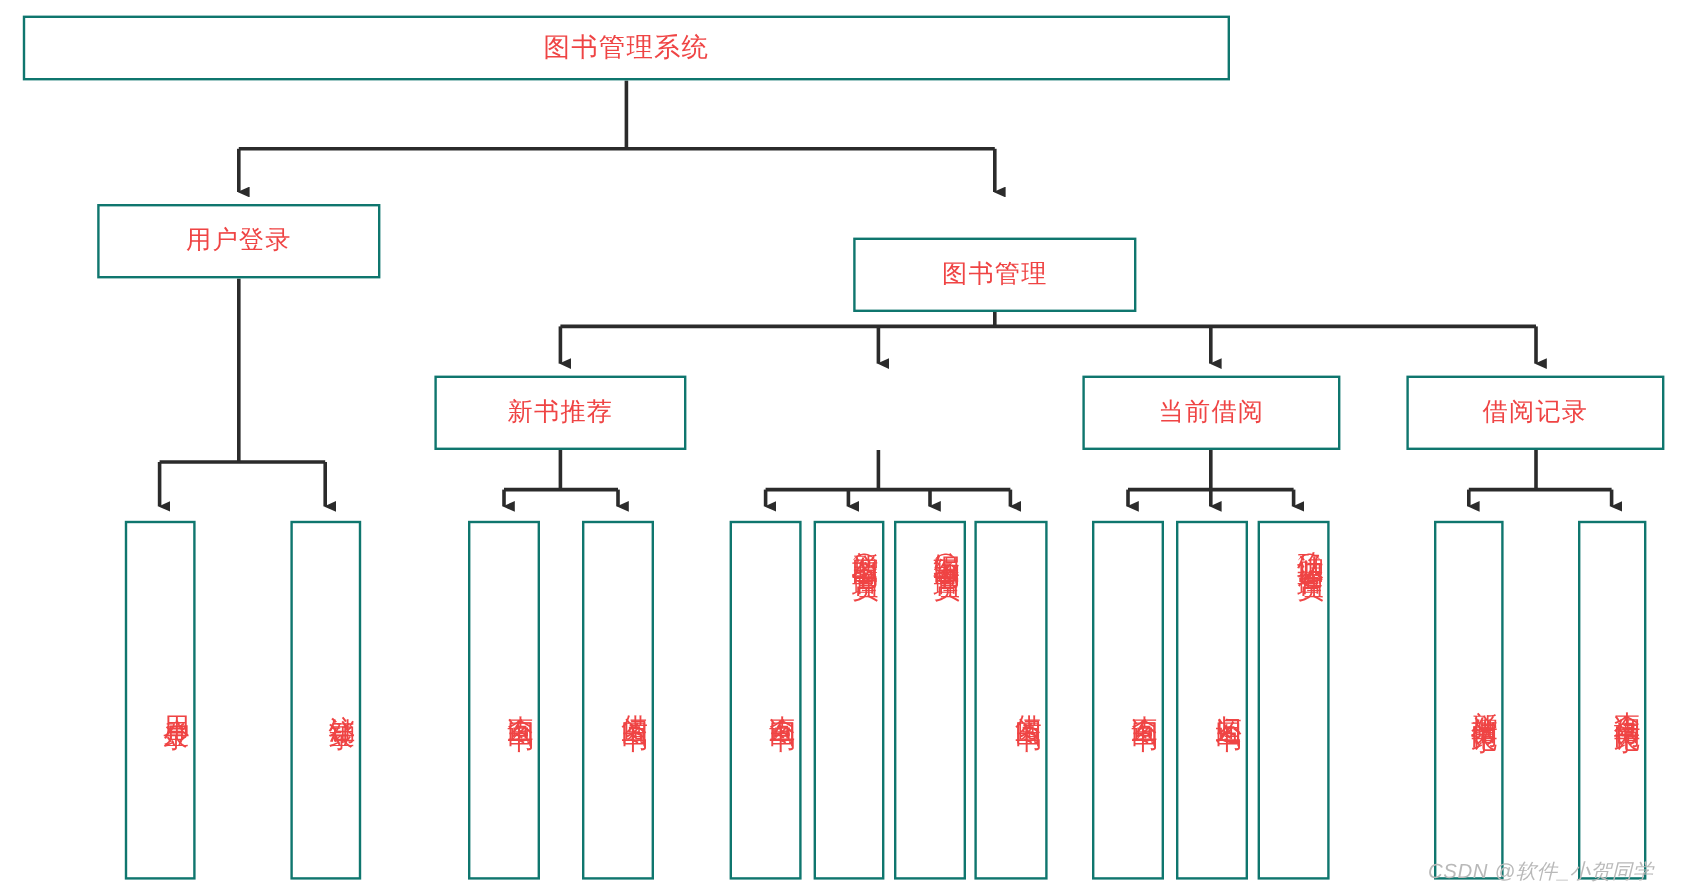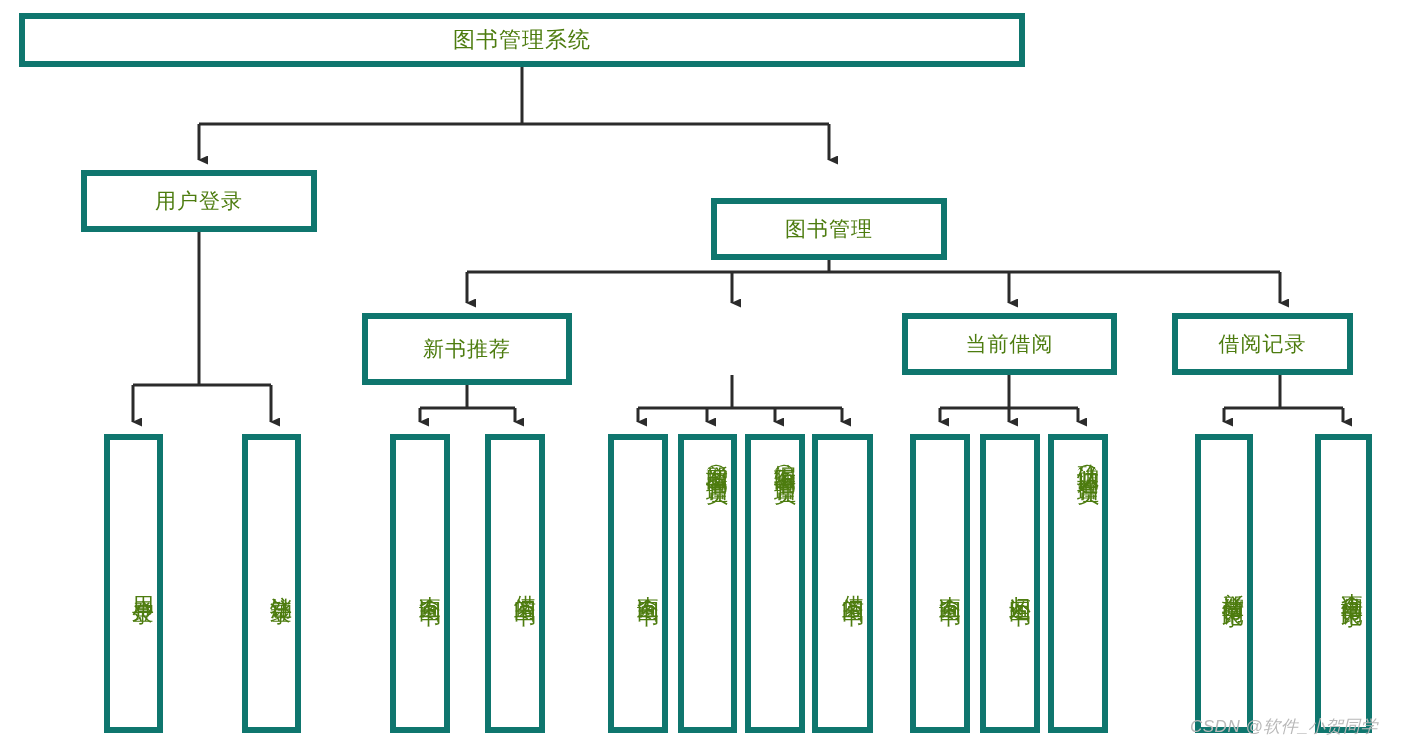--- a/index.html
+++ b/index.html
@@ -20,26 +20,26 @@
   #edges {
     position: absolute;
     left: 0;
     top: 0;
     width: 1405px;
     height: 747px;
   }
   .node {
     position: absolute;
     box-sizing: border-box;
-    border: 6px solid #0f766e;
+    border: 2px solid #0f766e;
     background: #ffffff;
     display: flex;
     align-items: center;
     justify-content: center;
-    color: #4d7c0f;
+    color: #ef4444;
   }
   .node.horiz {
     font-size: 21px;
     line-height: 1.25;
     letter-spacing: 1px;
   }
   .node.root {
     font-size: 22px;
   }
   .node.vert {
@@ -127,27 +127,27 @@
     <span class="label">图书管理系统</span>
   </div>
 
   <div class="node horiz" style="left:81px; top:170px; width:236px; height:62px;">
     <span class="label">用户登录</span>
   </div>
   <div class="node horiz" style="left:711px; top:170px; width:236px; height:62px;margin-top:28px;">
     <span class="label">图书管理</span>
   </div>
 
-  <div class="node horiz" style="left:362px; top:313px; width:210px; height:72px;">
+  <div class="node horiz" style="left:362px; top:313px; width:210px; height:62px;">
     <span class="label">新书推荐</span>
   </div>
   <div class="node horiz" style="left:902px; top:313px; width:215px; height:62px;">
     <span class="label">当前借阅</span>
   </div>
-  <div class="node horiz" style="left:1172px; top:313px; width:181px; height:62px;">
+  <div class="node horiz" style="left:1172px; top:313px; width:215px; height:62px;">
     <span class="label">借阅记录</span>
   </div>
 
   <div class="node vert" style="left:104px; top:434px; width:59px; height:299px;">
     <span class="label">用户登录</span>
   </div>
   <div class="node vert" style="left:242px; top:434px; width:59px; height:299px;">
     <span class="label">注销登录</span>
   </div>
 

